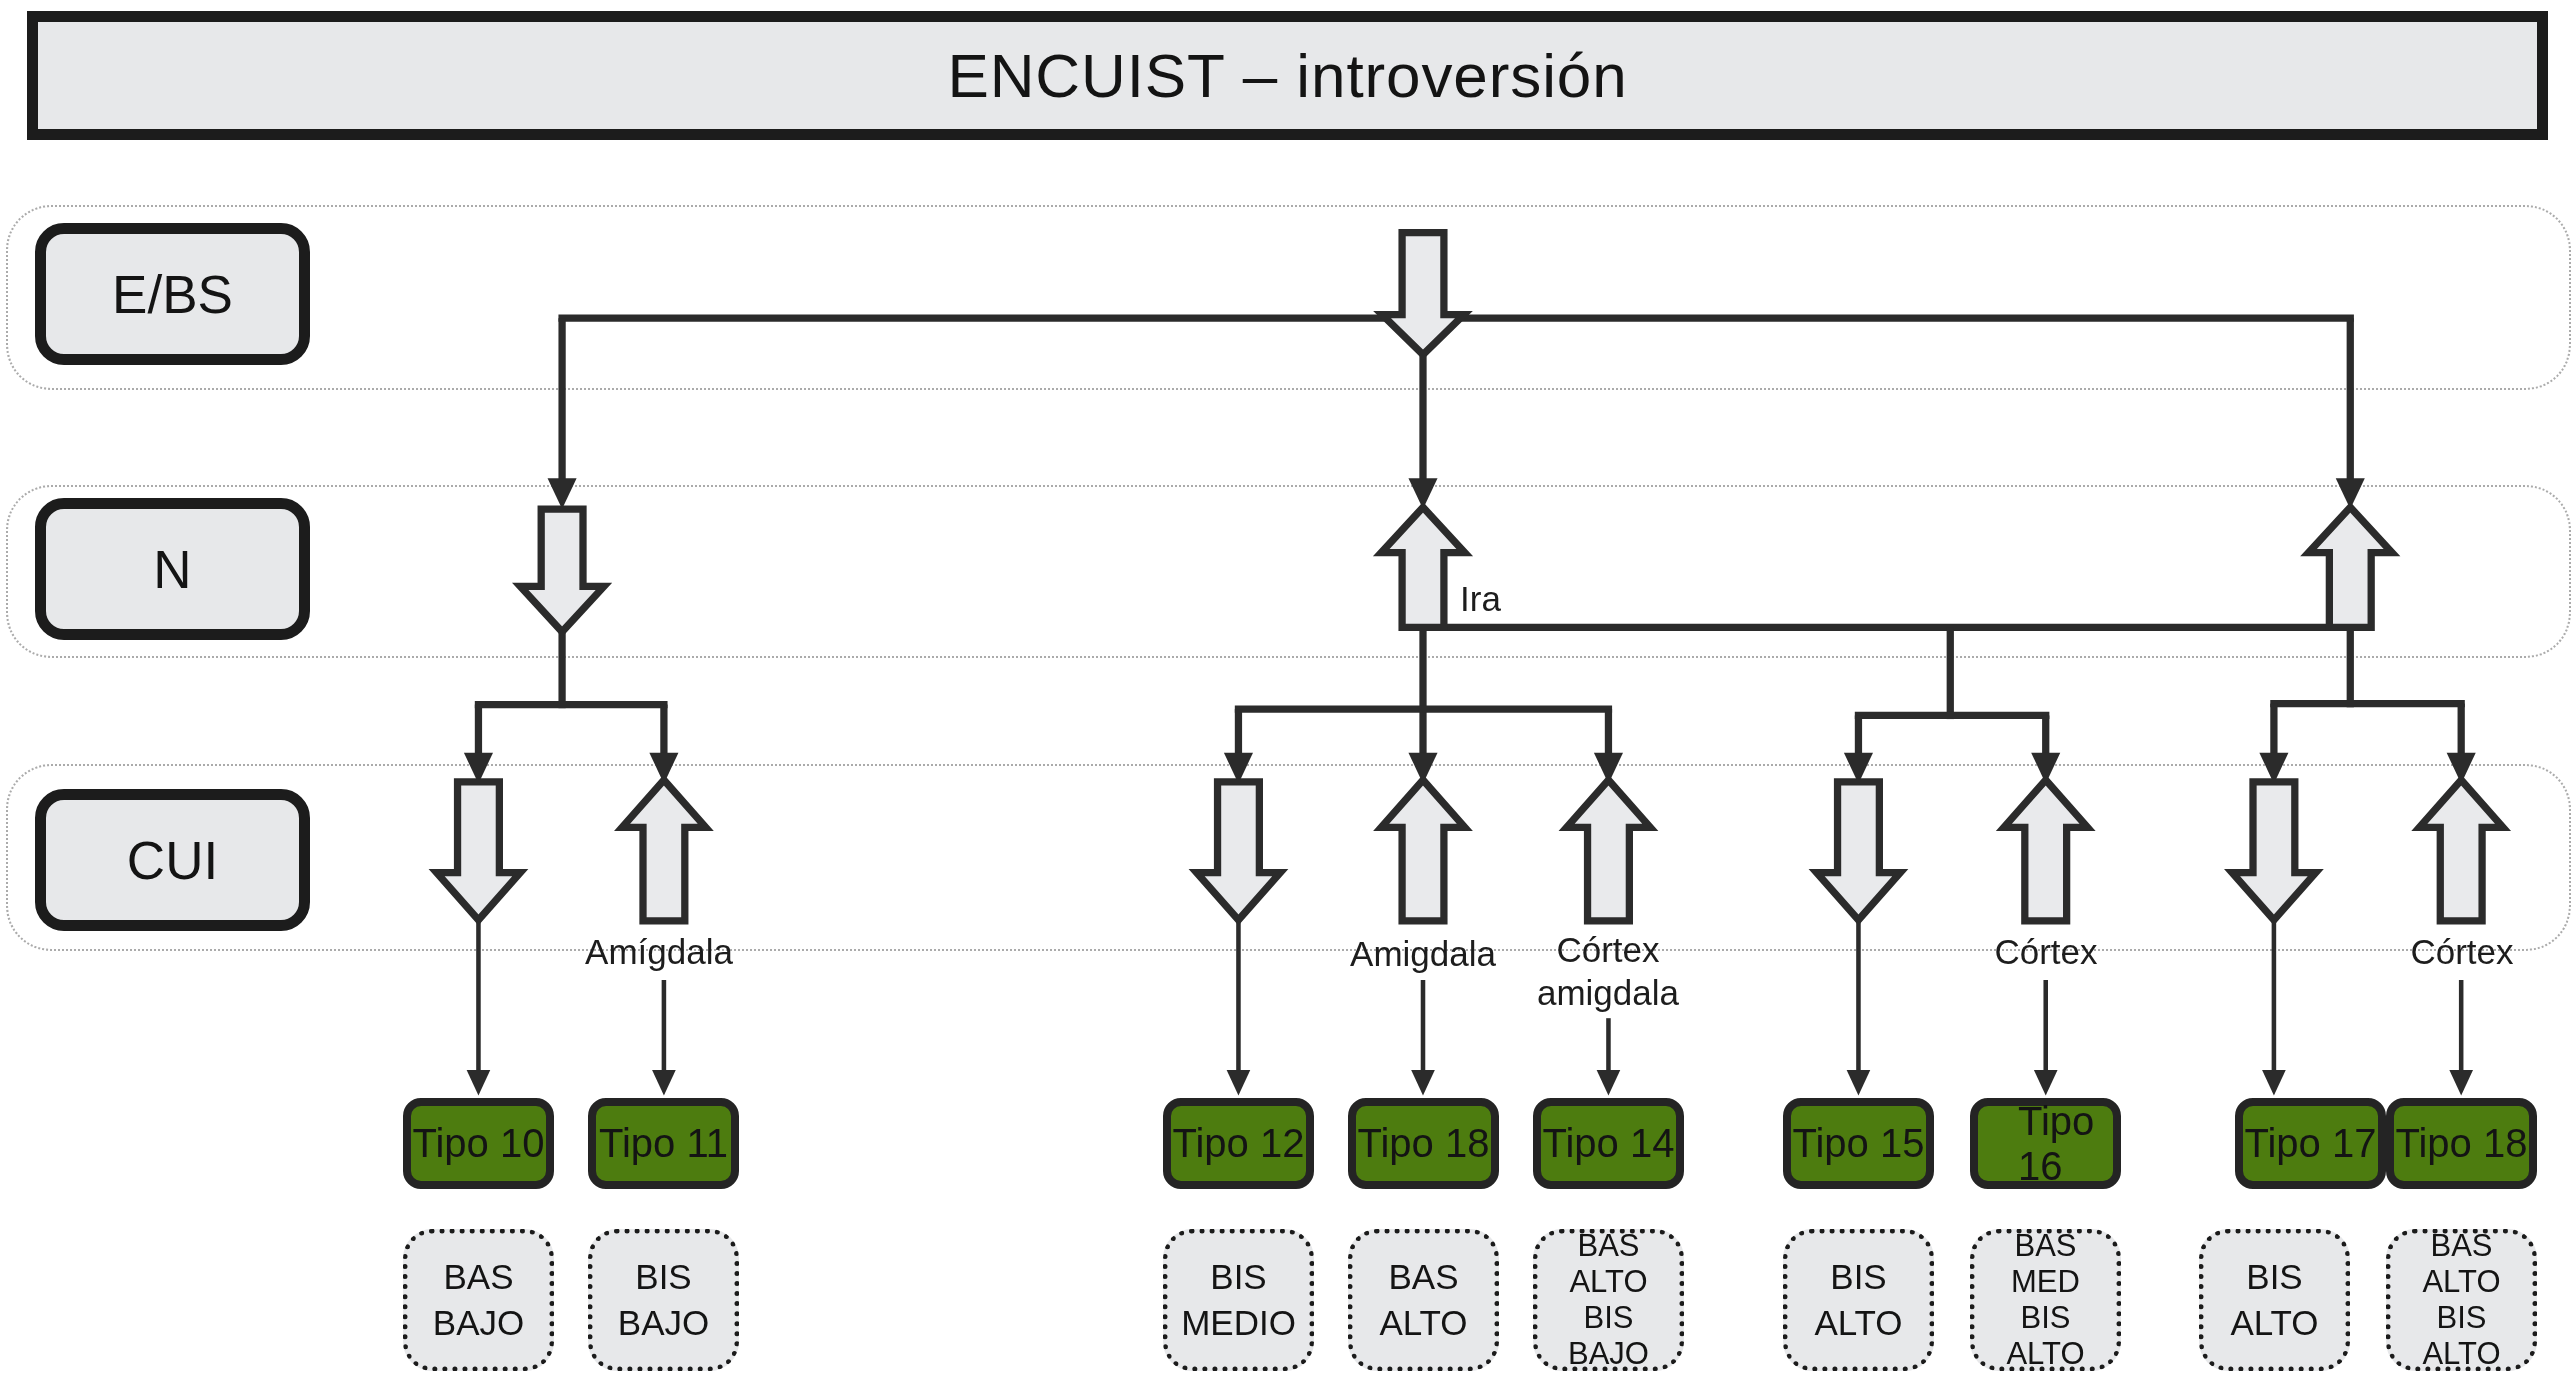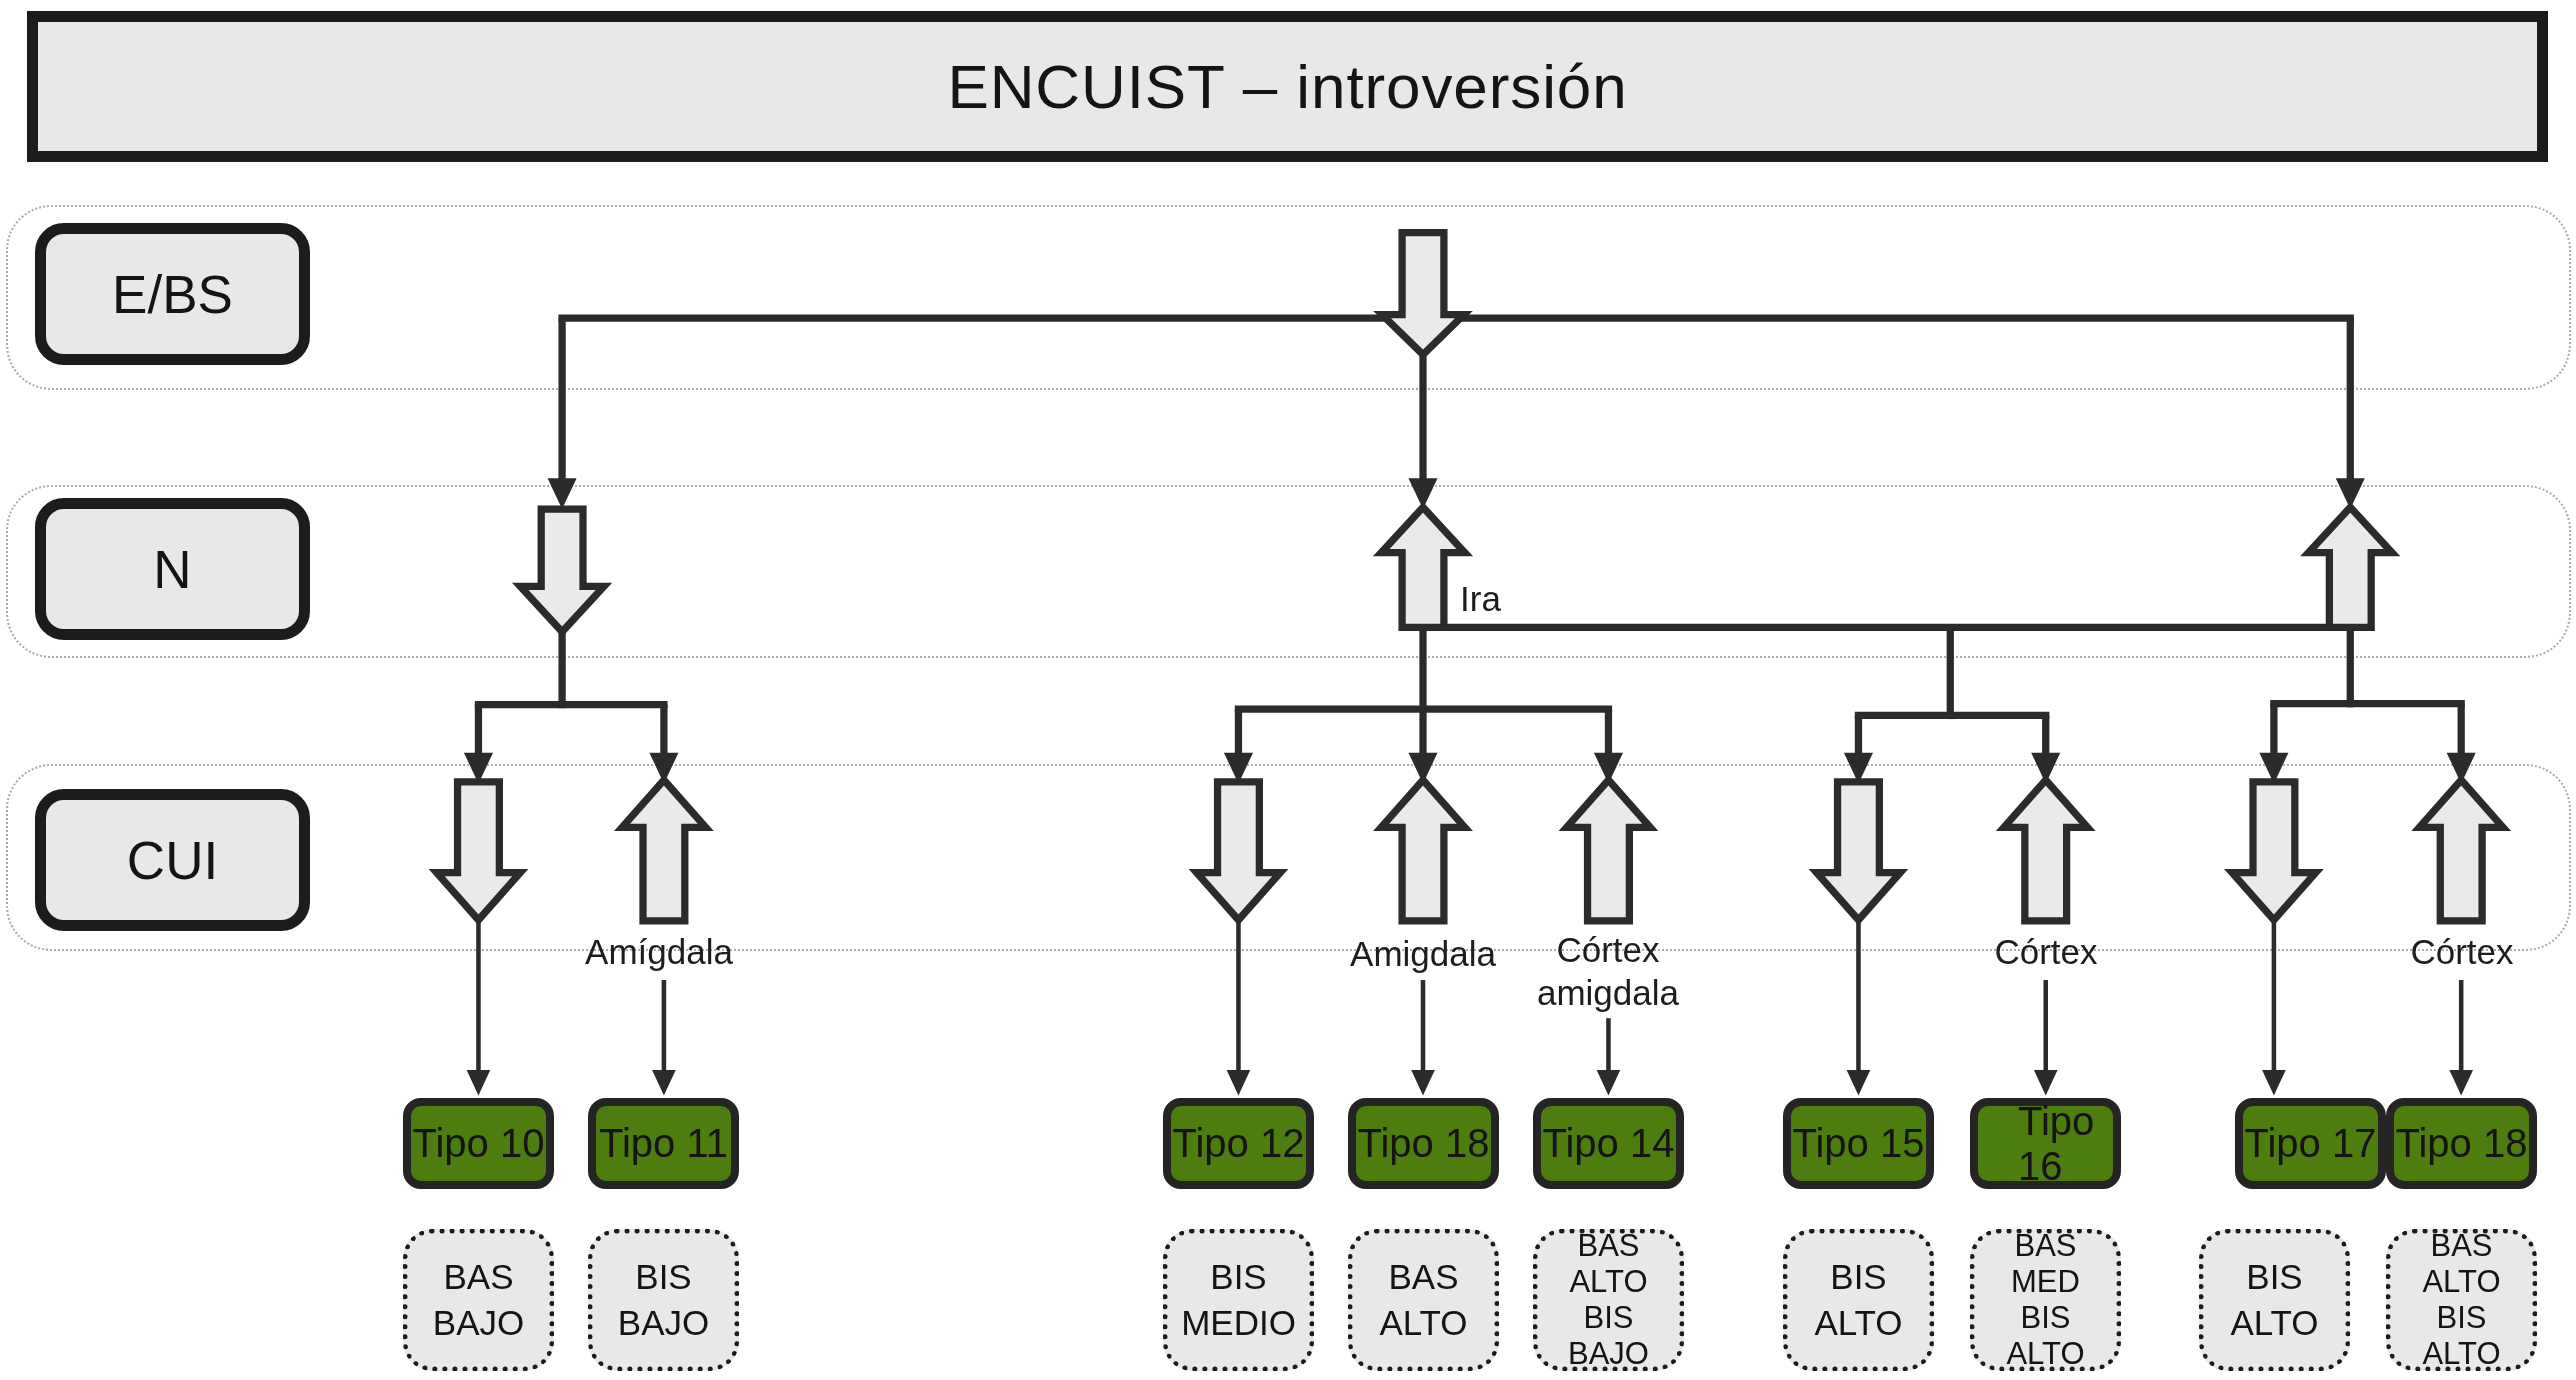--- a/index.html
+++ b/index.html
@@ -1,21 +1,21 @@
 <!DOCTYPE html>
 <html style="font-size:14.5px"><head>
 <meta charset="utf-8">
 <style>
   html,body{margin:0;padding:0;background:#ffffff;}
   body{width:2576px;height:1380px;overflow:hidden;
        font-family:"Liberation Sans","DejaVu Sans",sans-serif;color:#1a1a1a;}
   #stage{position:relative;width:2576px;height:1380px;background:#ffffff;}
   svg.wires{position:absolute;left:0;top:0;z-index:2;}
 
-  .title-bar{position:absolute;left:27px;top:11px;width:2521px;height:151px;
+  .title-bar{position:absolute;left:27px;top:11px;width:2521px;height:129px;
     box-sizing:border-box;background:#e7e8ea;border:11.8px solid #1c1c1c;
     display:flex;align-items:center;justify-content:center;z-index:3;}
   .title-bar .t{font-size:62px;letter-spacing:0.9px;color:#141414;}
 
   .band{position:absolute;left:5.5px;width:2565px;box-sizing:border-box;
     border:2.7px dotted #ababab;border-radius:45px;background:#ffffff;z-index:1;}
   .band.ebs{top:205px;height:185px;}
   .band.n  {top:485px;height:173px;}
   .band.cui{top:764px;height:187px;}
 

